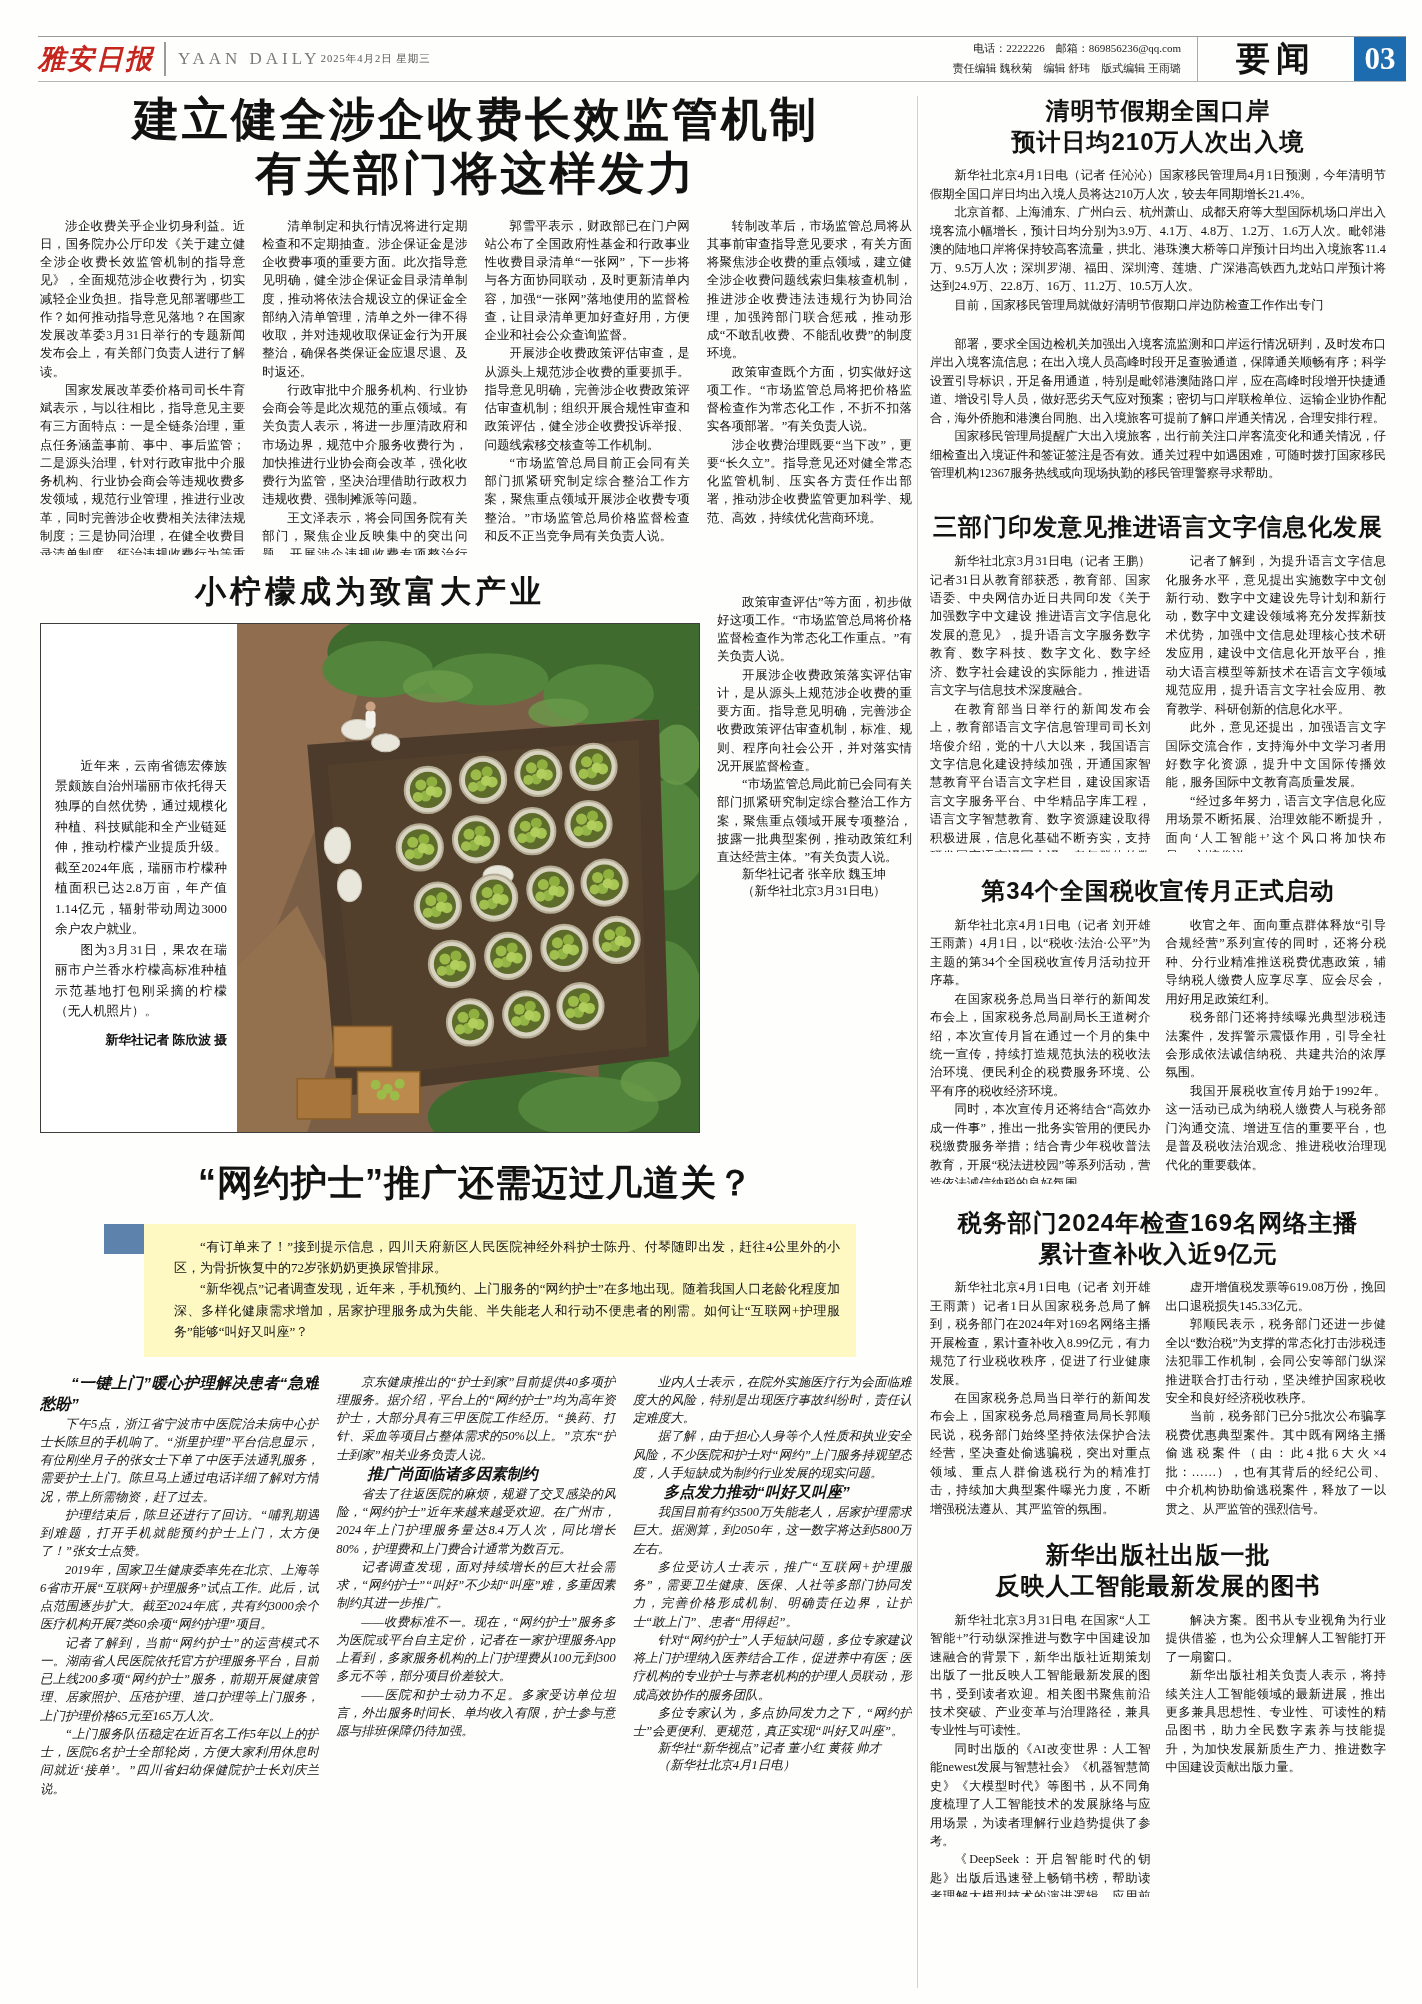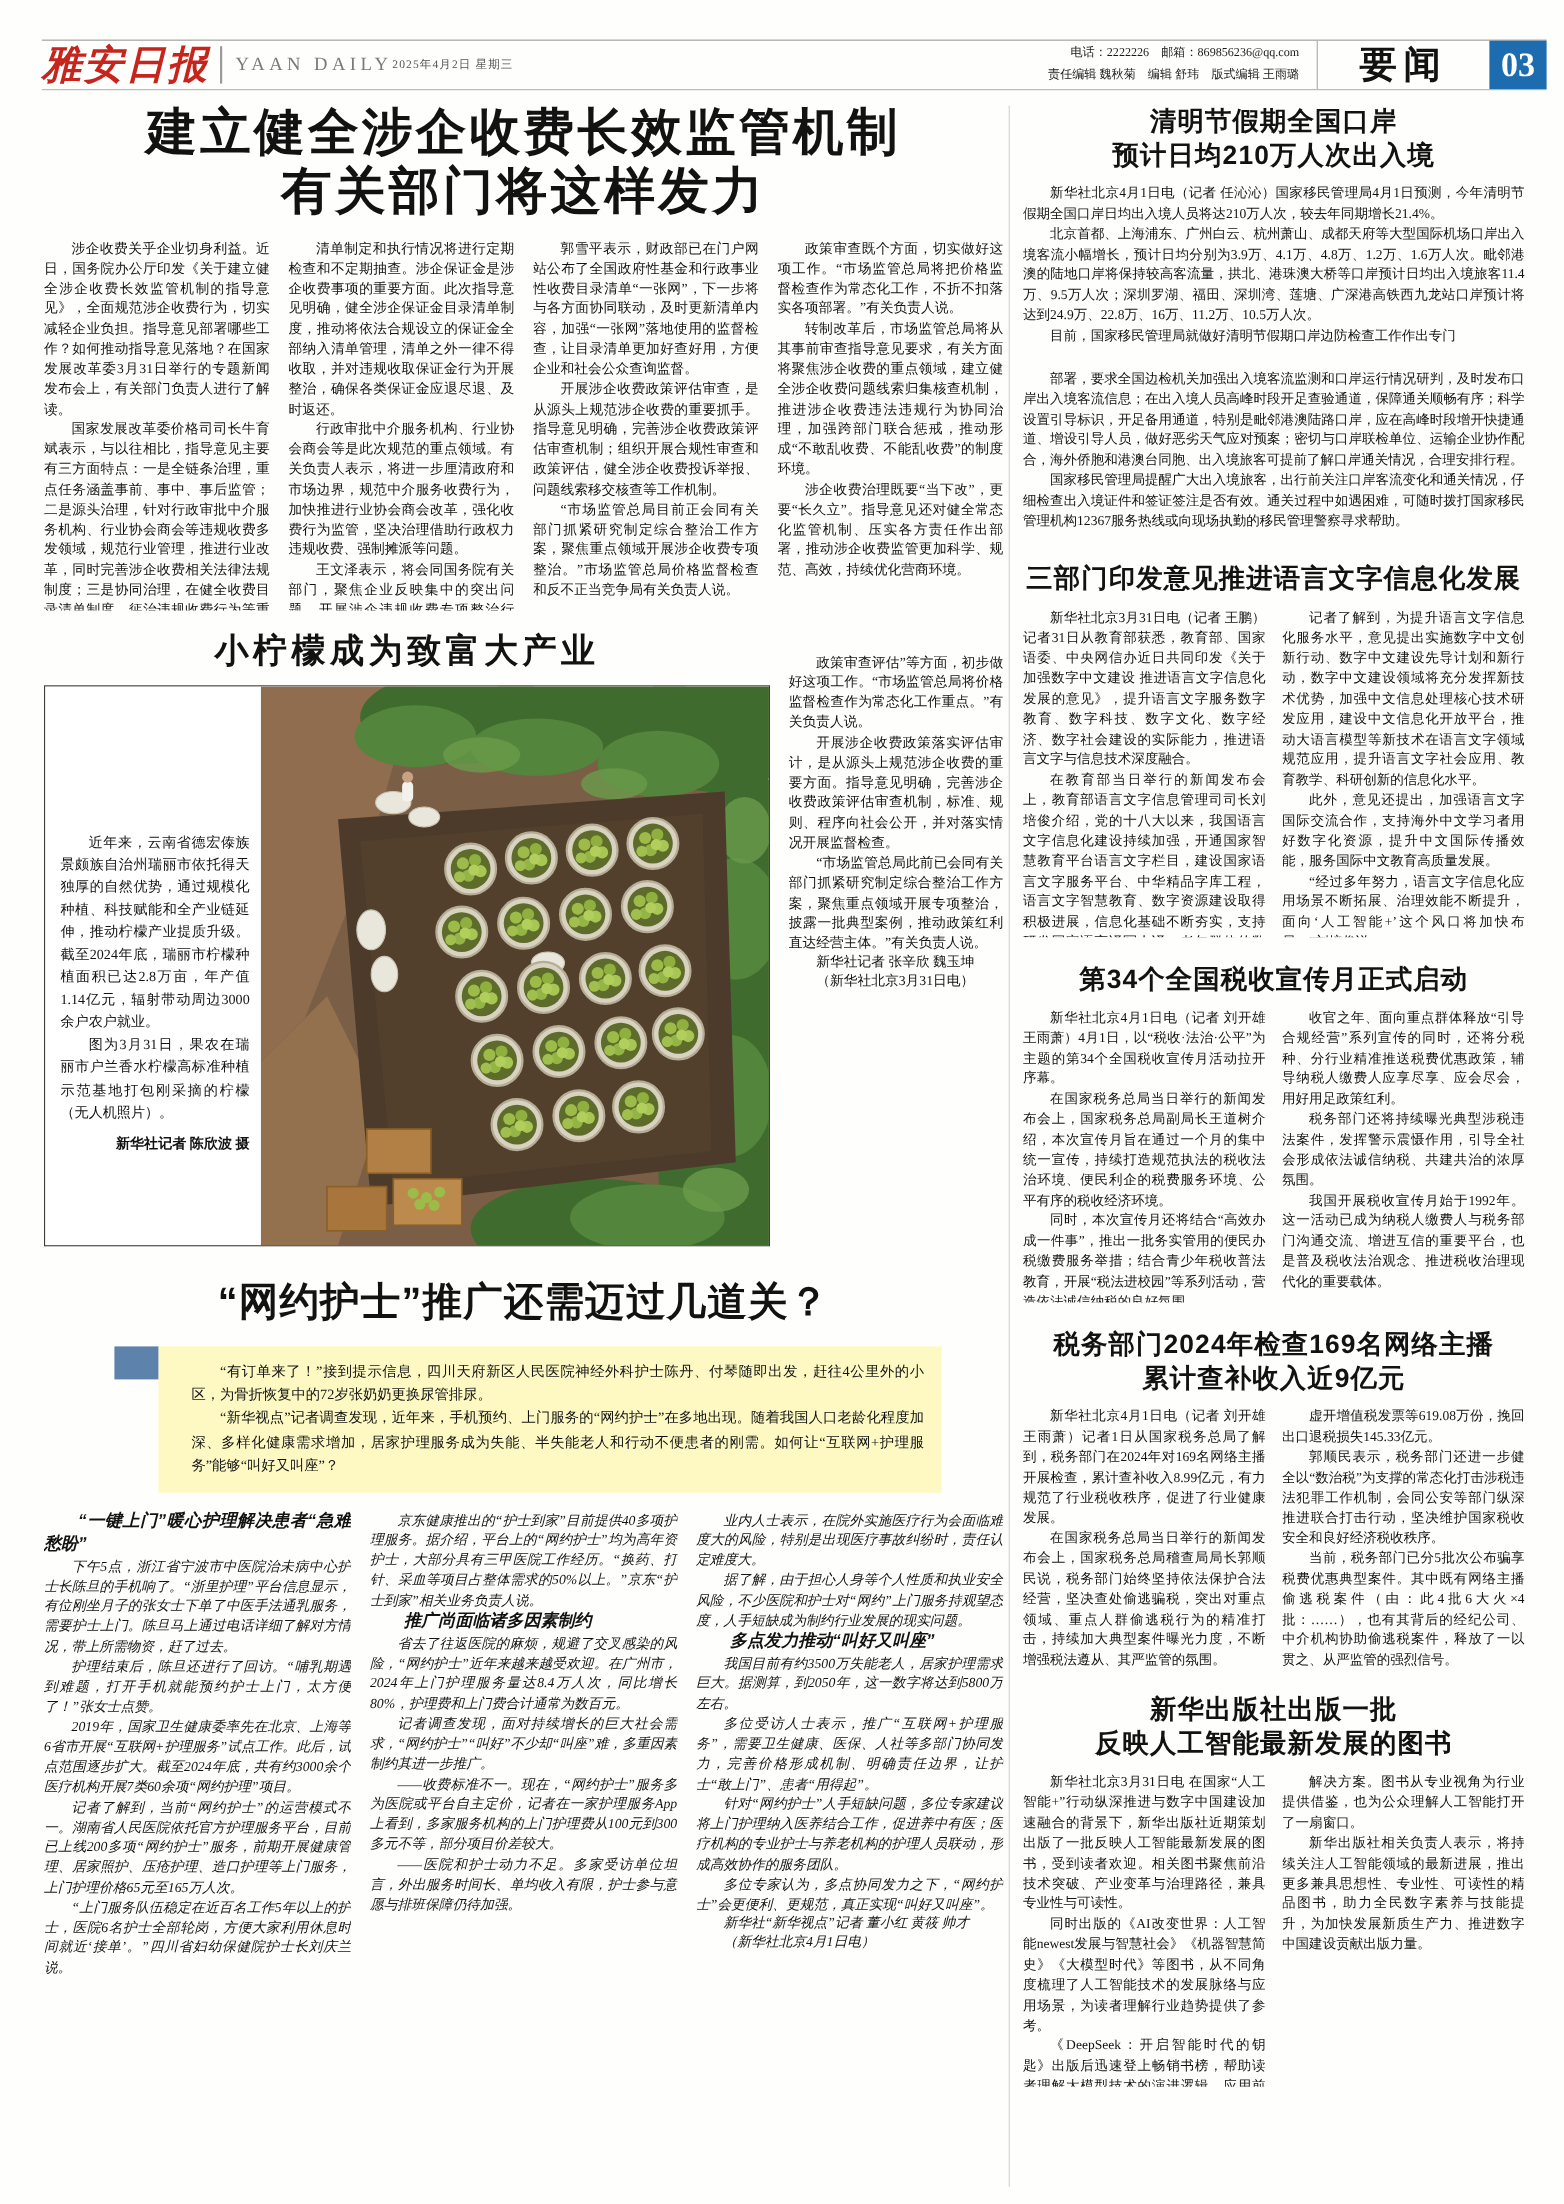--- a/index.html
+++ b/index.html
@@ -3,21 +3,21 @@
 <meta charset="utf-8">
 <style>
   html,body{margin:0;padding:0;background:#e9e9e6;}
   .page{position:relative;width:1422px;height:2004px;background:#fefefc;margin:0 auto;
         font-family:"Liberation Serif","DejaVu Serif",serif;color:#121212;overflow:hidden;}
 
   
   .masthead{position:absolute;top:36px;left:38px;right:16px;height:44px;
             border-top:1px solid #9a9a9a;border-bottom:1px solid #b5b5b5;
             display:flex;align-items:center;}
-  .logo{color:#c5251d;font-size:36px;font-weight:bold;font-style:italic;
+  .logo{color:#c5251d;font-size:27px;font-weight:bold;font-style:italic;
         font-family:"Liberation Serif",serif;letter-spacing:2px;white-space:nowrap;line-height:1;}
   .m-vdiv{width:2px;height:34px;background:#9a9a9a;margin:0 12px 0 10px;}
   .m-en-wrap{display:flex;flex-direction:row;justify-content:center;}
   .m-en{font-size:17px;letter-spacing:4px;color:#7a7a7a;font-family:"Liberation Serif",serif;}
   .m-date{font-size:10.5px;color:#555;margin-top:3px;letter-spacing:1px;}
   .m-contact{margin-left:auto;text-align:right;font-size:11px;color:#1a1a1a;line-height:1.8;padding-right:16px;}
   .m-vdiv2{width:1px;height:44px;background:#aaa;}
   .m-section{font-size:34px;font-weight:900;font-family:"Liberation Sans","DejaVu Sans",sans-serif;
              margin:0 38px;letter-spacing:6px;}
   .m-page{width:52px;height:44px;background:#1e6cb0;color:#fff;font-size:31px;font-weight:bold;
@@ -115,22 +115,22 @@
           <p class="blk-p">清单制定和执行情况将进行定期检查和不定期抽查。涉企保证金是涉企收费事项的重要方面。此次指导意见明确，健全涉企保证金目录清单制度，推动将依法合规设立的保证金全部纳入清单管理，清单之外一律不得收取，并对违规收取保证金行为开展整治，确保各类保证金应退尽退、及时返还。</p>
           <p class="blk-p">行政审批中介服务机构、行业协会商会等是此次规范的重点领域。有关负责人表示，将进一步厘清政府和市场边界，规范中介服务收费行为，加快推进行业协会商会改革，强化收费行为监管，坚决治理借助行政权力违规收费、强制摊派等问题。</p>
           <p class="blk-p">王文泽表示，将会同国务院有关部门，聚焦企业反映集中的突出问题，开展涉企违规收费专项整治行动，公布一批典型案例，形成有力震慑。</p>
         </div>
       <div class="col">
           <p class="blk-p">郭雪平表示，财政部已在门户网站公布了全国政府性基金和行政事业性收费目录清单“一张网”，下一步将与各方面协同联动，及时更新清单内容，加强“一张网”落地使用的监督检查，让目录清单更加好查好用，方便企业和社会公众查询监督。</p>
           <p class="blk-p">开展涉企收费政策评估审查，是从源头上规范涉企收费的重要抓手。指导意见明确，完善涉企收费政策评估审查机制；组织开展合规性审查和政策评估，健全涉企收费投诉举报、问题线索移交核查等工作机制。</p>
           <p class="blk-p">“市场监管总局目前正会同有关部门抓紧研究制定综合整治工作方案，聚焦重点领域开展涉企收费专项整治。”市场监管总局价格监督检查和反不正当竞争局有关负责人说。</p>
         </div>
       <div class="col">
+          <p class="blk-p">转制改革后，市场监管总局将从其事前审查指导意见要求，有关方面将聚焦涉企收费的重点领域，建立健全涉企收费问题线索归集核查机制，推进涉企收费违法违规行为协同治理，加强跨部门联合惩戒，推动形成“不敢乱收费、不能乱收费”的制度环境。</p>
           <p class="blk-p">政策审查既个方面，切实做好这项工作。“市场监管总局将把价格监督检查作为常态化工作，不折不扣落实各项部署。”有关负责人说。</p>
-          <p class="blk-p">转制改革后，市场监管总局将从其事前审查指导意见要求，有关方面将聚焦涉企收费的重点领域，建立健全涉企收费问题线索归集核查机制，推进涉企收费违法违规行为协同治理，加强跨部门联合惩戒，推动形成“不敢乱收费、不能乱收费”的制度环境。</p>
           <p class="blk-p">涉企收费治理既要“当下改”，更要“长久立”。指导意见还对健全常态化监管机制、压实各方责任作出部署，推动涉企收费监管更加科学、规范、高效，持续优化营商环境。</p>
         </div>
     </div>
 
     <div class="band">
       <div class="lemon-wrap">
         <div class="lemon-title">小柠檬成为致富大产业</div>
         <div class="lemon-box">
           <div class="lemon-cap">
             <div>

